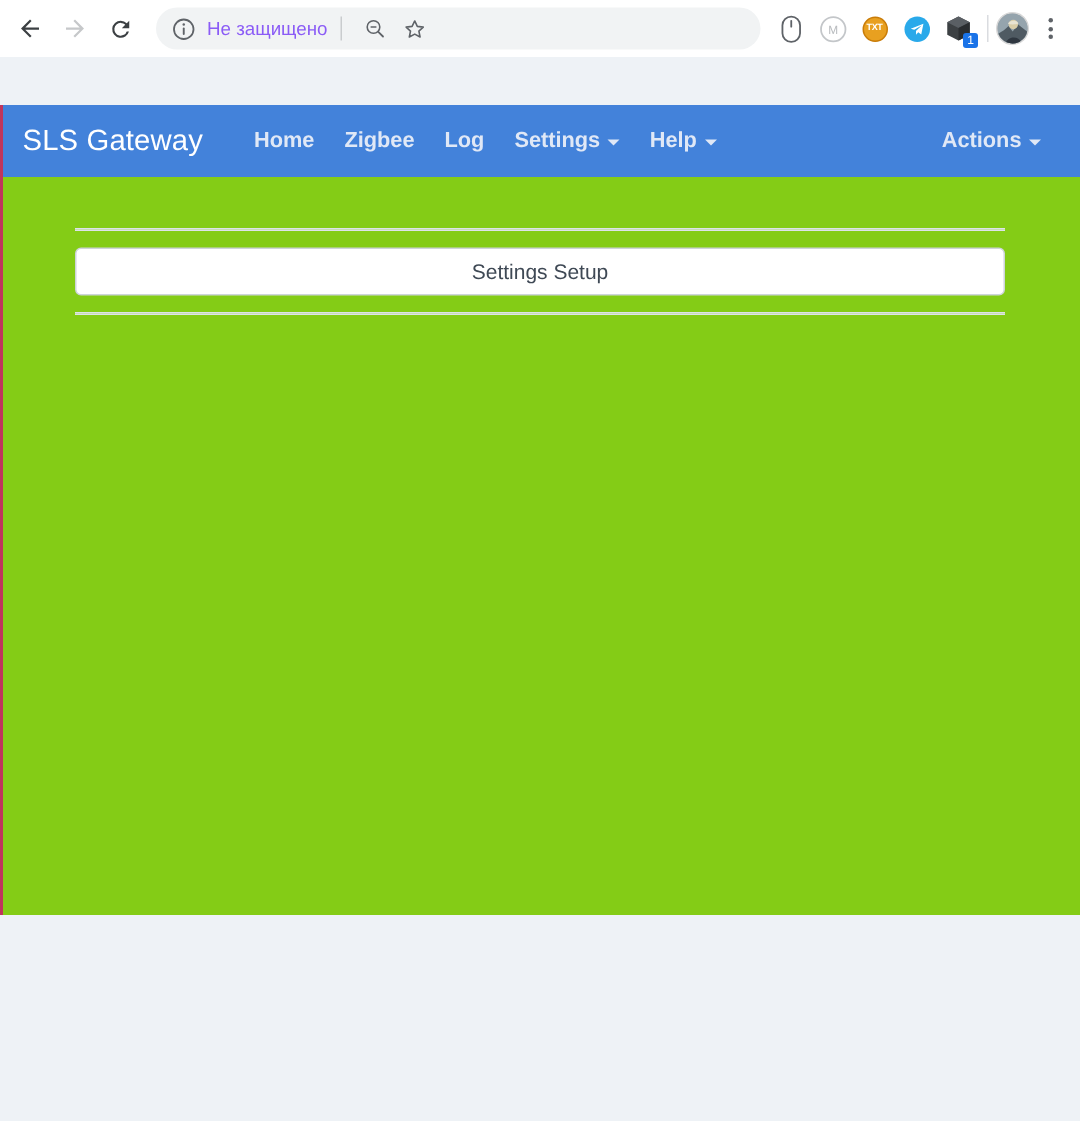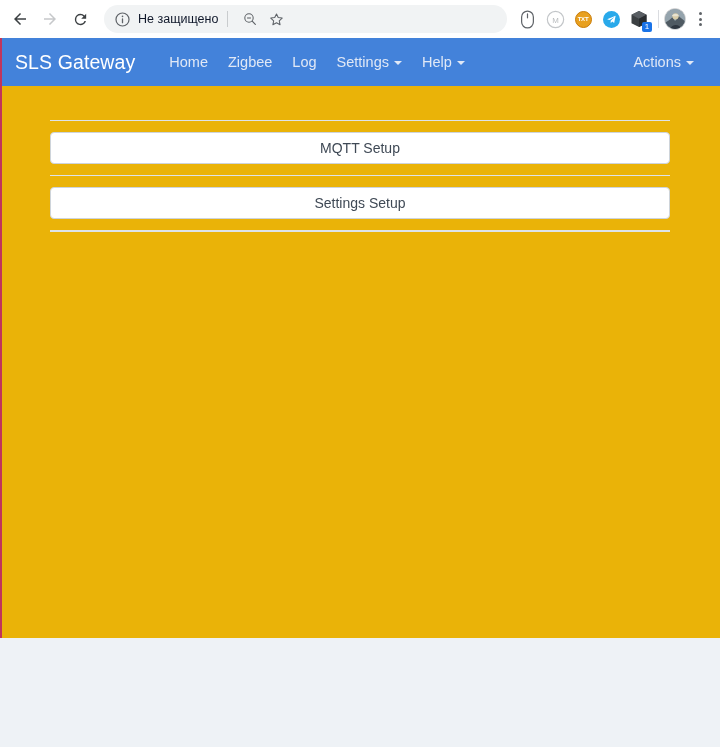--- a/index.html
+++ b/index.html
@@ -50,21 +50,21 @@
   }
 
   .info-icon {
     width: 17px; height: 17px;
     flex: 0 0 auto;
     margin-right: 7px;
   }
 
   .security-text {
     font-size: 12.5px;
-    color: #0f172a;
+    color: #8b5cf6;
     white-space: nowrap;
     flex: 0 0 auto;
   }
 
   .omni-sep {
     width: 1px;
     height: 16px;
     background: #c9ccce;
     margin: 0 9px;
     flex: 0 0 auto;
@@ -157,22 +157,23 @@
   .kebab i {
     width: 3px; height: 3px;
     border-radius: 50%;
     background: #5f6368;
     display: block;
   }
 
   
   .page {
     position: relative;
-    height: 600px;
-    background: #eab308;
+    height: 540px;
+    background: #84cc16;
+    margin-top: 32px;
   }
 
   .left-edge {
     position: absolute;
     left: 0; top: 0; bottom: 0;
     width: 2px;
     background: #c0355c;
     z-index: 5;
   }
 
@@ -200,20 +201,21 @@
   }
 
   .nav-link {
     color: #e0e8f6;
     font-size: 14.5px;
     padding: 6px 10px;
     white-space: nowrap;
     display: flex;
     align-items: center;
     gap: 4px;
+    font-weight: bold;
   }
 
   .caret {
     display: inline-block;
     width: 0; height: 0;
     border-left: 4px solid transparent;
     border-right: 4px solid transparent;
     border-top: 4.5px solid #e0e8f6;
     margin-left: 1px;
     position: relative;
@@ -397,21 +399,20 @@
       <span>Actions</span>
       <span class="caret"></span>
     </span>
   </div>
 
   <div class="content">
     <div class="list-group">
 
       <div class="divider"></div>
 
-      <button class="setup-btn">MQTT Setup</button>
 
       <div class="divider"></div>
 
       <button class="setup-btn">Settings Setup</button>
 
       <div class="divider"></div>
 
 
       <div class="divider"></div>
 

